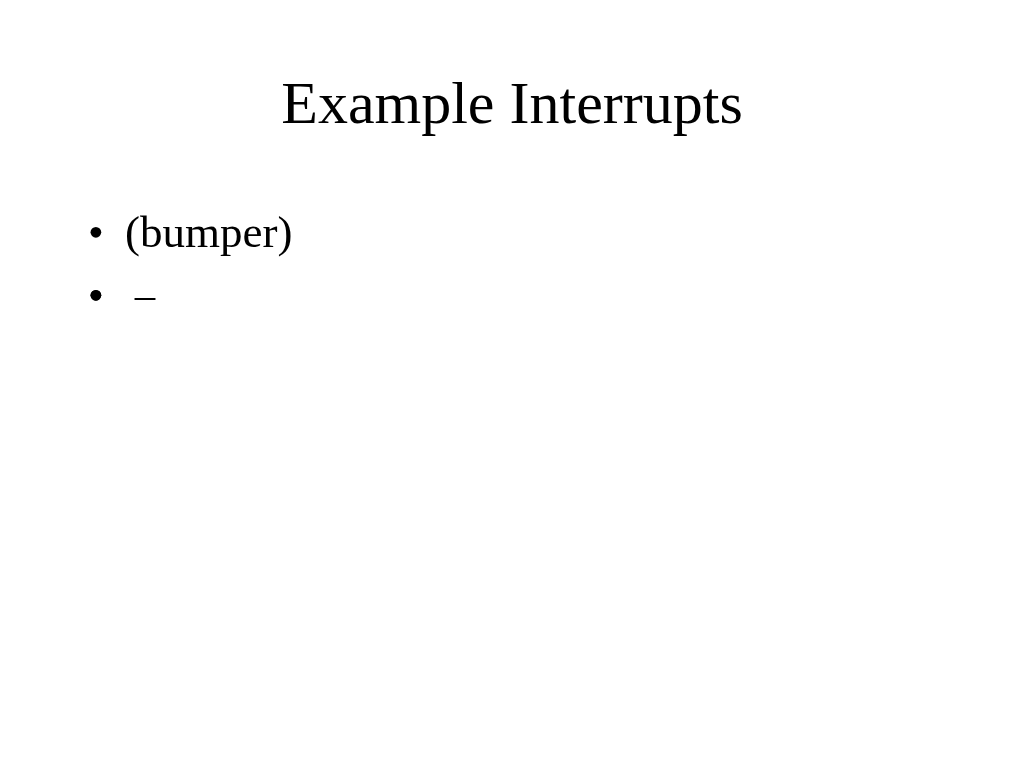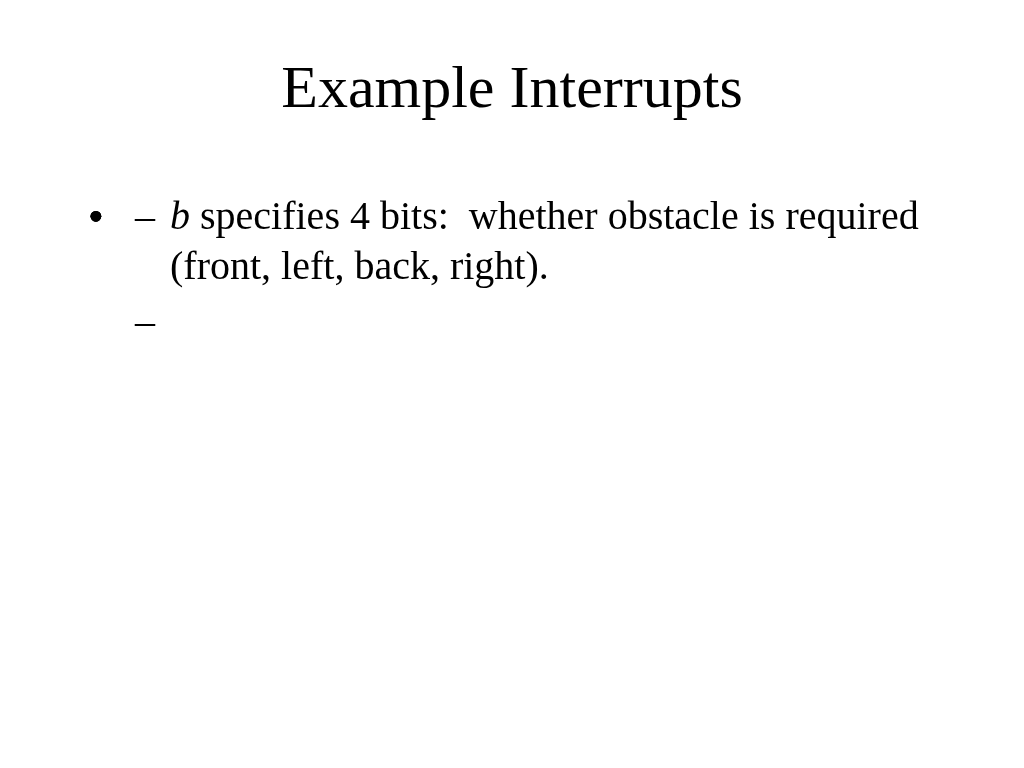--- a/index.html
+++ b/index.html
@@ -10,21 +10,21 @@
   .slide {
     position: relative;
     width: 1024px;
     height: 768px;
     overflow: hidden;
     background: #ffffff;
     color: #000000;
     font-family: "Liberation Serif", "DejaVu Serif", serif;
   }
   .title {
-    margin: 54px 0 0 0;
+    margin: 70px 0 0 0;
     font-size: 60px;
     font-weight: 400;
     line-height: 1.1;
     text-align: center;
     letter-spacing: 0;
   }
   .content {
     margin-top: 71px;
   }
   .item {
@@ -53,20 +53,19 @@
   .it {
     font-style: italic;
   }
 </style>
 </head>
 <body>
 
 <div class="slide" style="background: rgb(255, 255, 255); color: rgb(0, 0, 0);">
   <h1 class="title">Example Interrupts</h1>
   <div class="content">
+      <div class="item level1"><span class="marker">•</span><span class="text"><span>(bumper)</span></span></div>
       <div class="item level1"><span class="marker">•</span></div>
       <div class="item level1"><span class="marker">•</span></div>
-      <div class="item level1"><span class="marker">•</span></div>
-      <div class="item level2"><span class="marker">–</span><span class="text"><span class="it">b</span><span> specifies 4 bits:  whether obstacle is required
-(front, left, back, right).</span></span></div>
+      <div class="item level2"><span class="marker">–</span></div>
       <div class="item level2"><span class="marker">–</span></div>
     </div>
 </div>
 
 </body></html>

